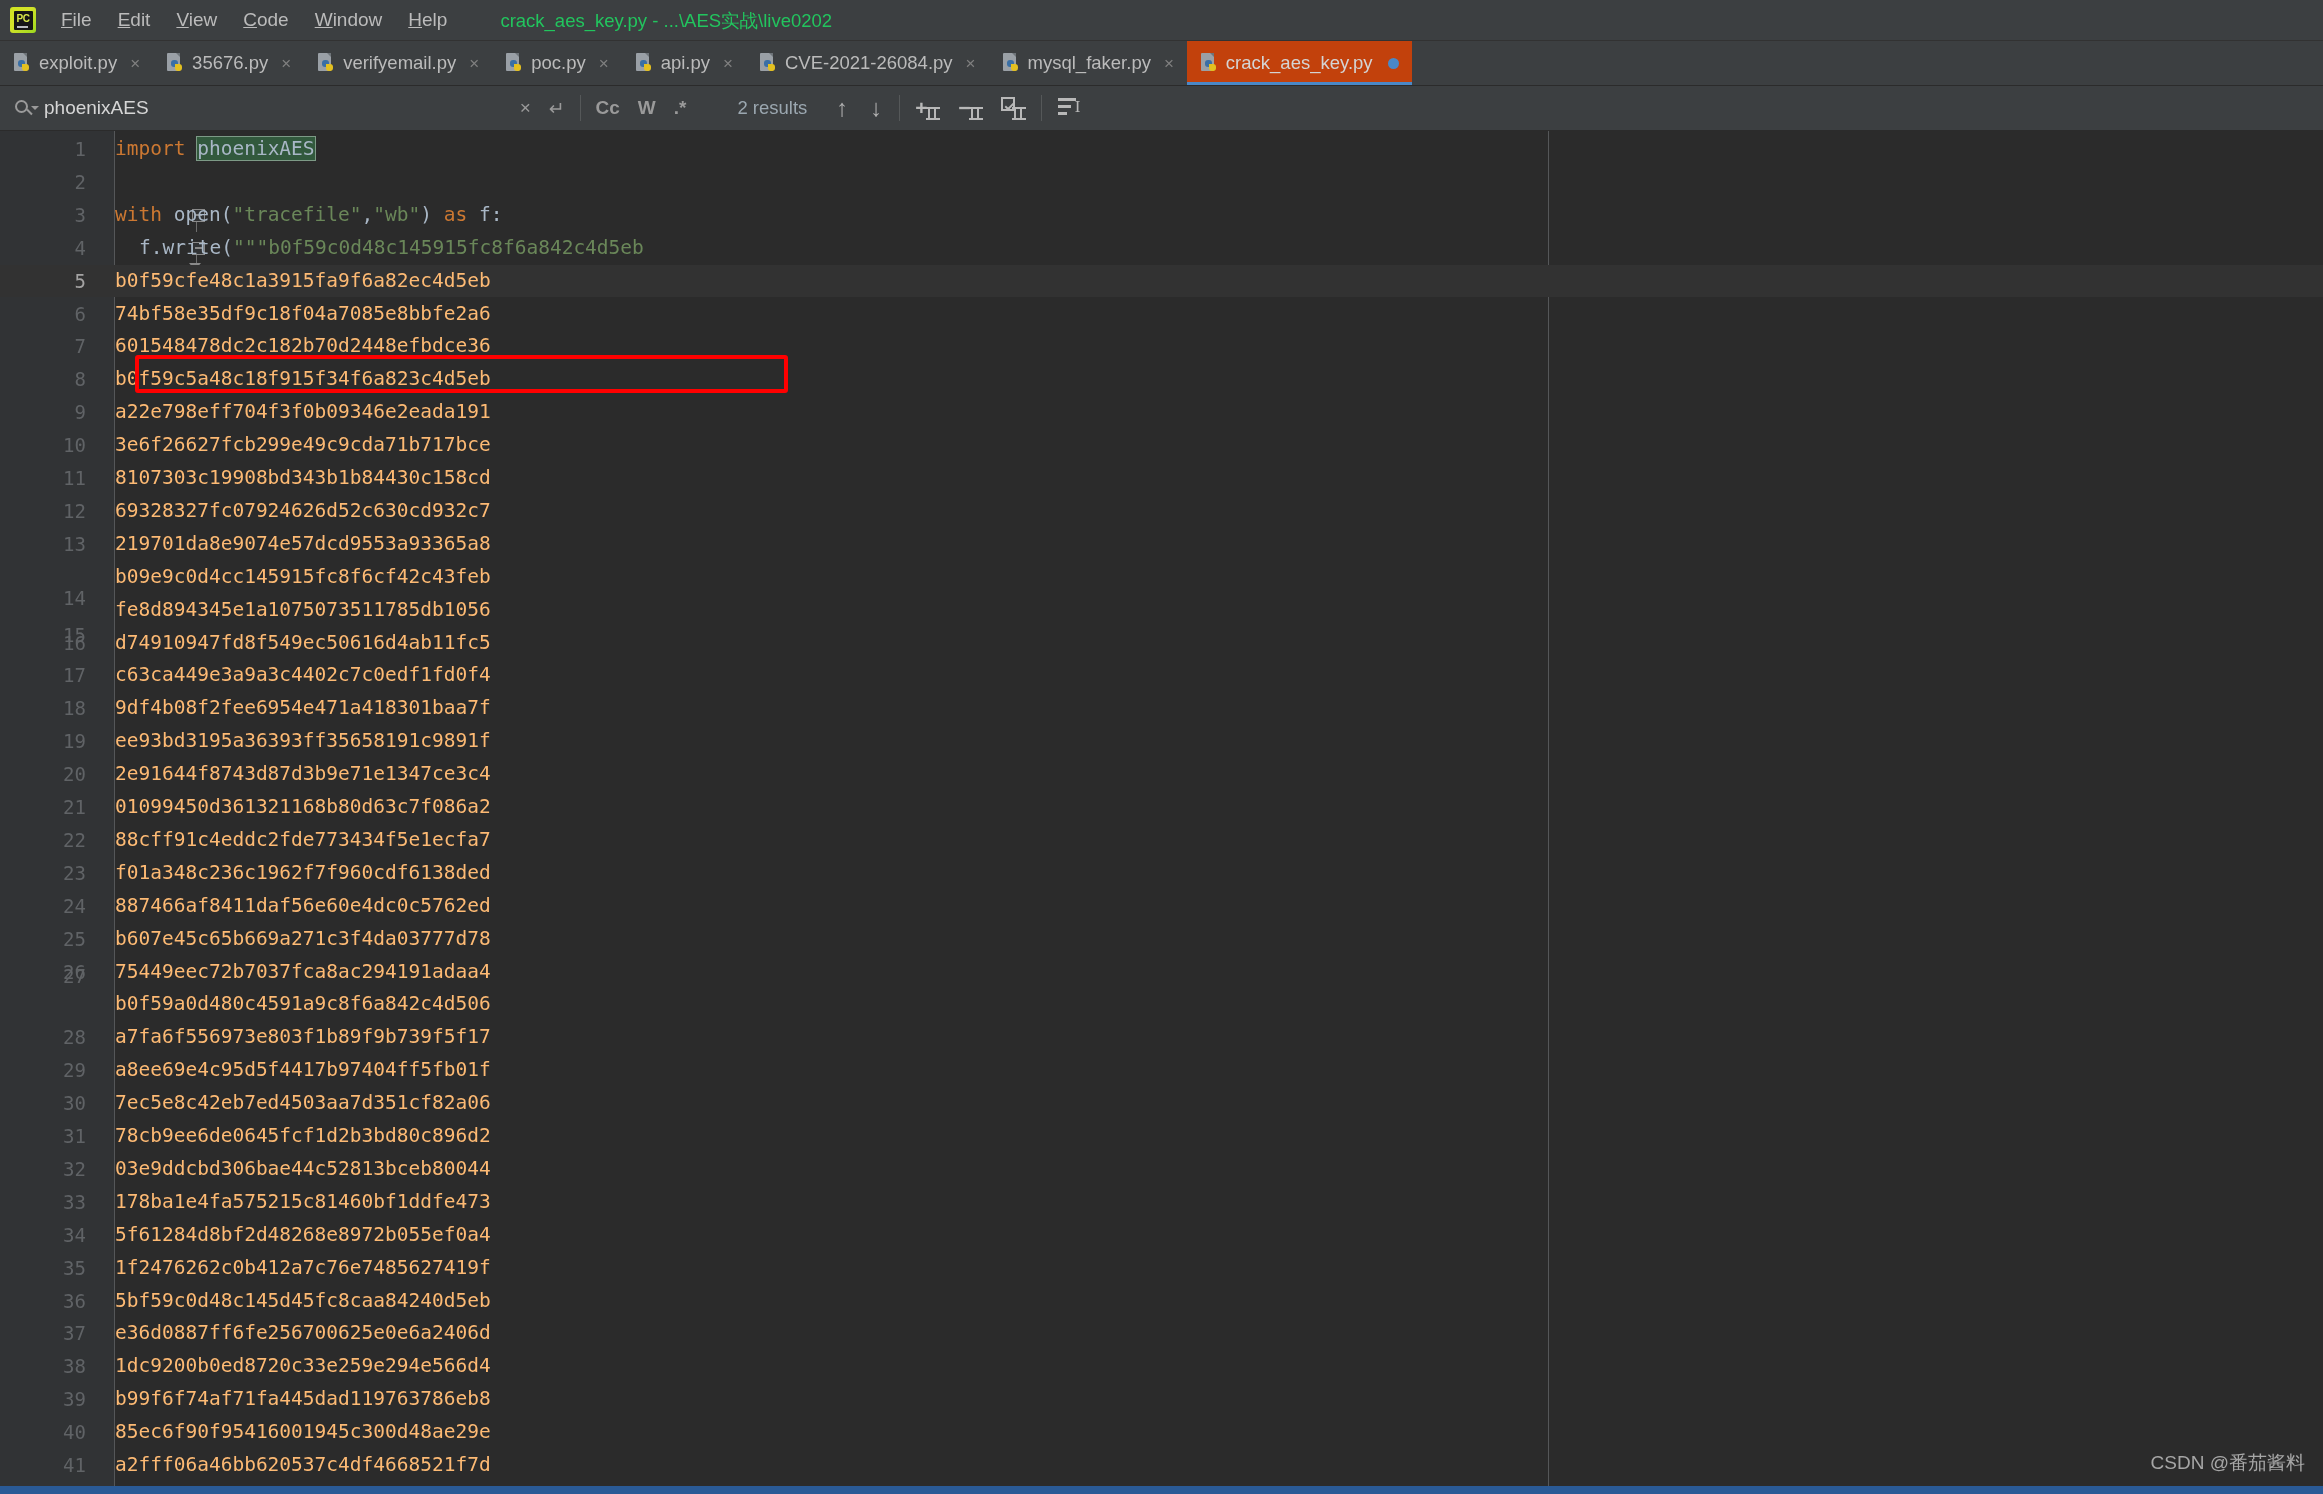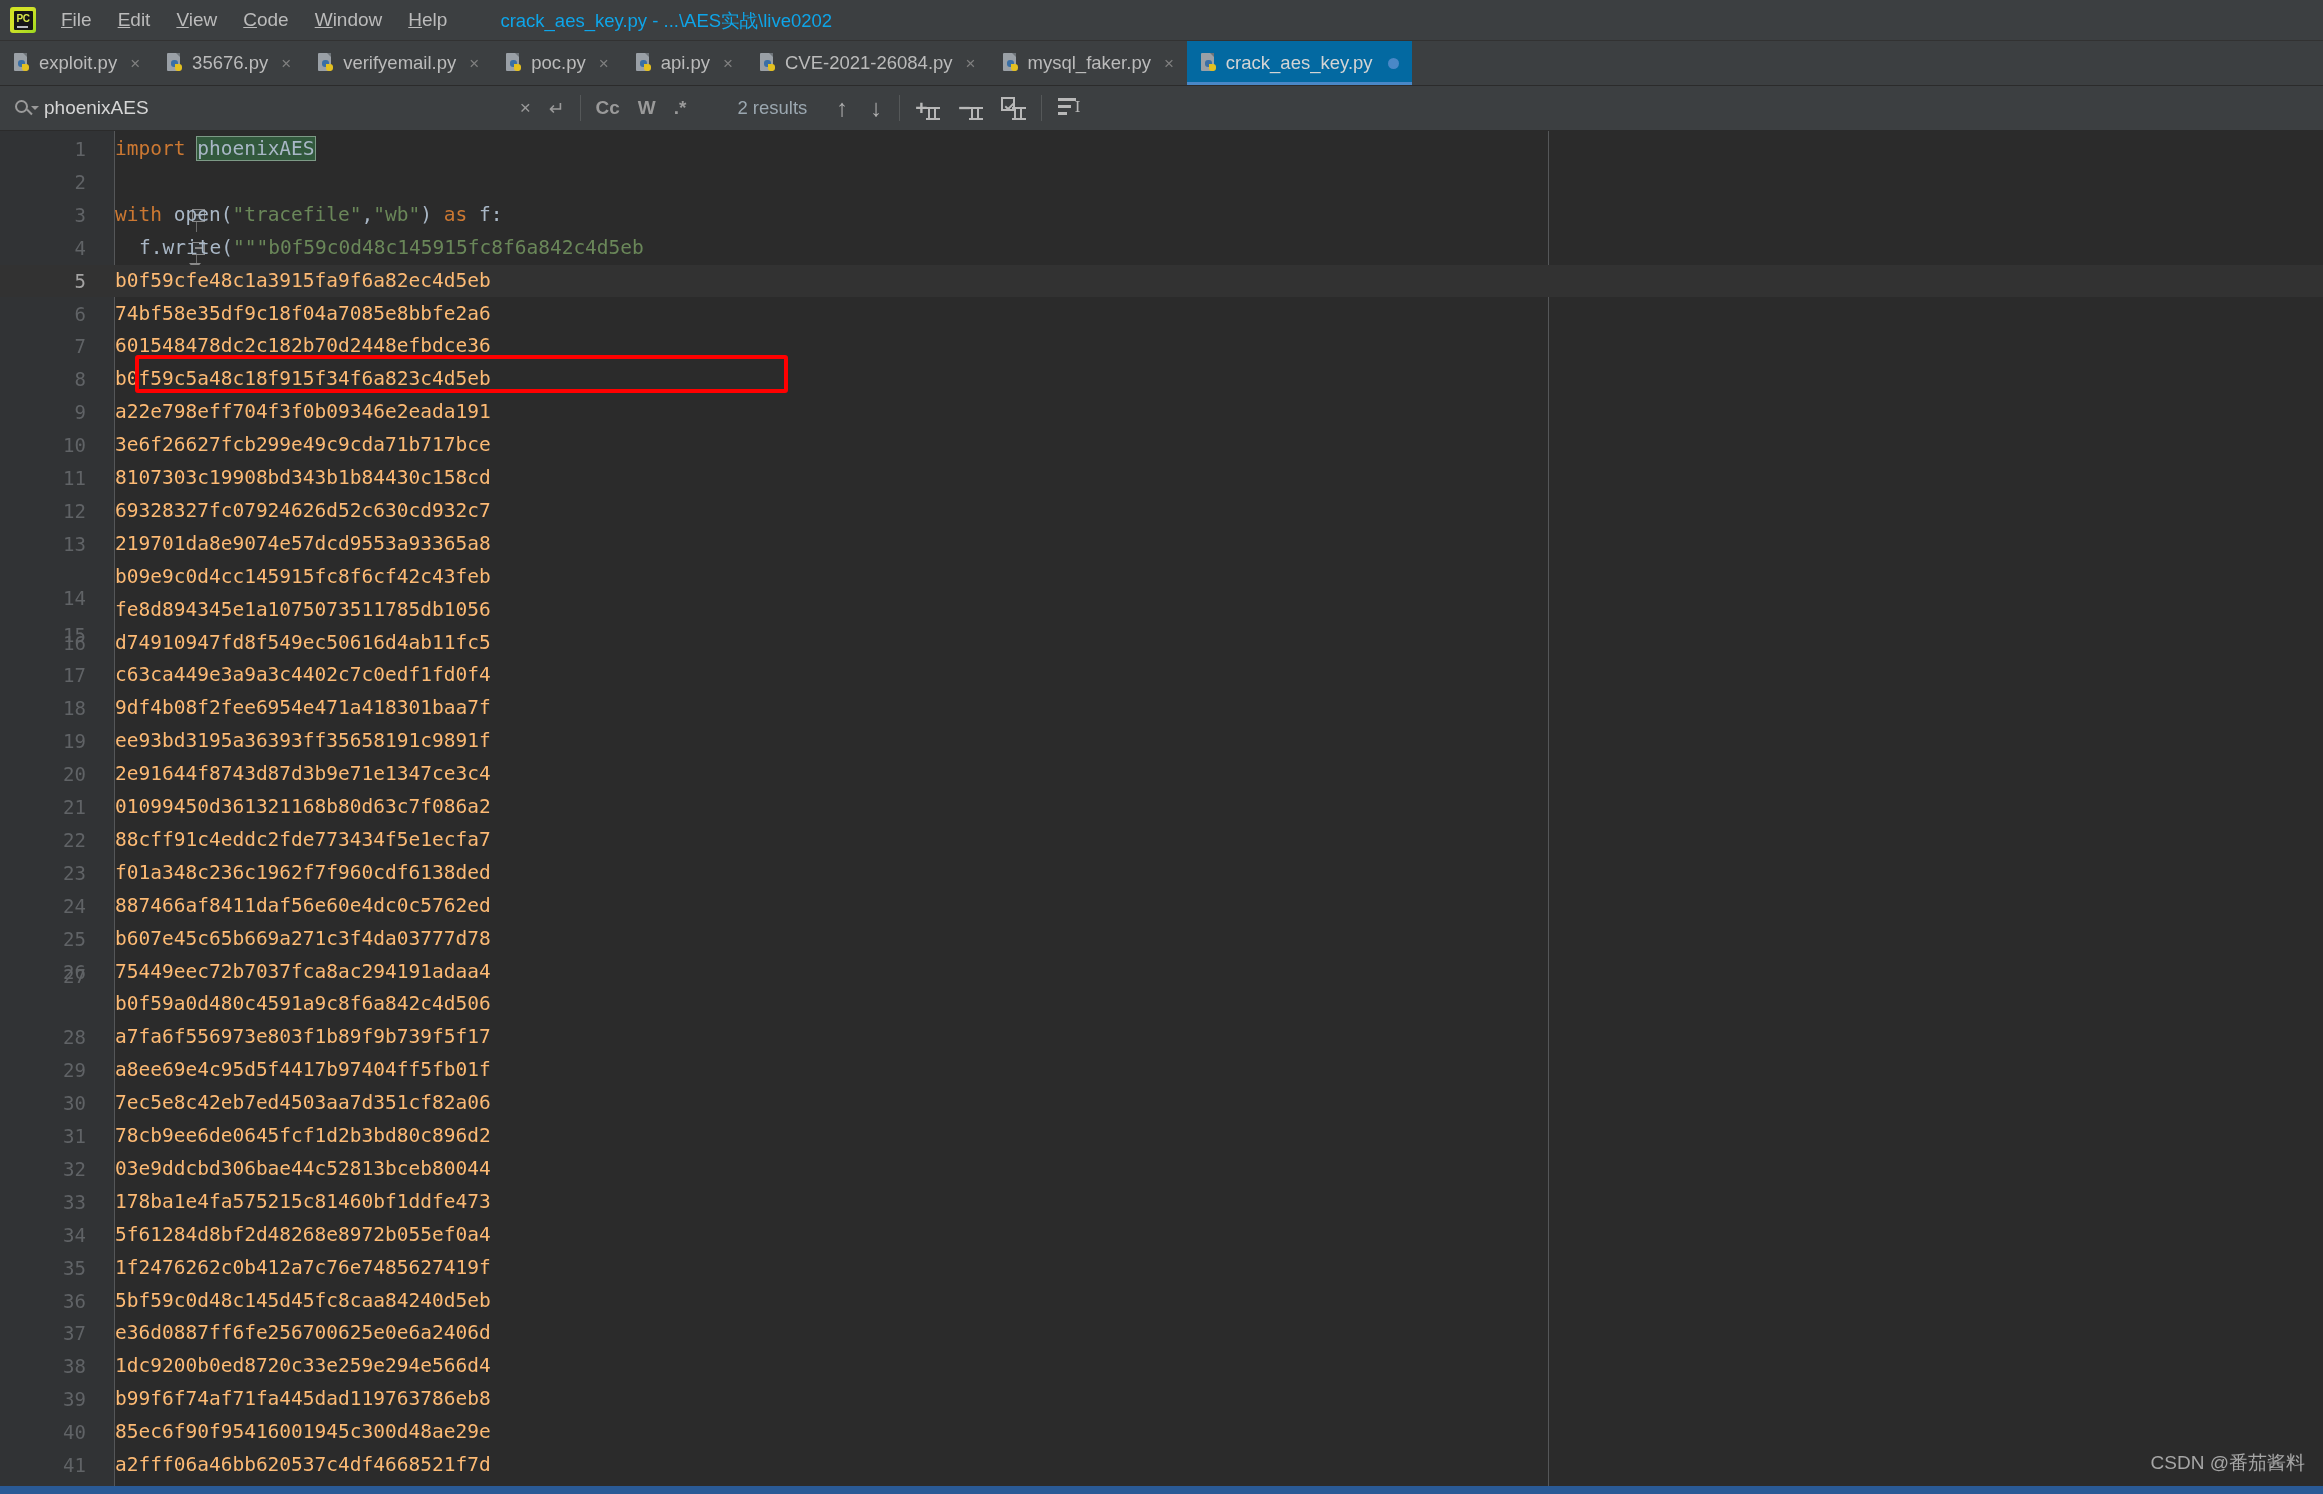--- a/index.html
+++ b/index.html
@@ -36,37 +36,37 @@
   #pycharm-logo .bar {
     position: absolute; bottom: 5px; left: 7px; width: 11px; height: 2.5px;
     background: #b9bcc0;
   }
   .menu-item {
     color: #bbbbbb; font-size: 19px; padding: 2px 13px; cursor: default;
     white-space: nowrap;
   }
   .menu-item u { text-decoration: underline; }
   #window-title {
-    color: #0ea5e9; font-size: 18.5px; margin-left: 40px; white-space: nowrap;
+    color: #22c55e; font-size: 18.5px; margin-left: 40px; white-space: nowrap;
   }
 
   
   #tabbar {
     position: absolute; left: 0; top: 41px; width: 2323px; height: 45px;
     background: #3c3f41;
     display: flex; align-items: stretch;
     border-bottom: 1px solid #2b2b2b;
   }
   .tab {
     display: flex; align-items: center; gap: 8px;
     padding: 0 13px 0 14px;
     color: #bbbbbb; font-size: 18.5px; white-space: nowrap;
     position: relative; cursor: default;
   }
-  .tab.active { background: #0369a1; color: #d4d4d4; }
+  .tab.active { background: #c2410c; color: #d4d4d4; }
   .tab.active::after {
     content:""; position: absolute; left: 0; right: 0; bottom: 0; height: 3px;
     background: #4a88c7;
   }
   .pyicon {
     width: 17px; height: 20px; position: relative; flex: none;
     display: inline-block;
   }
   .pyicon .page {
     position: absolute; left: 0; top: 0; width: 13px; height: 18px;

